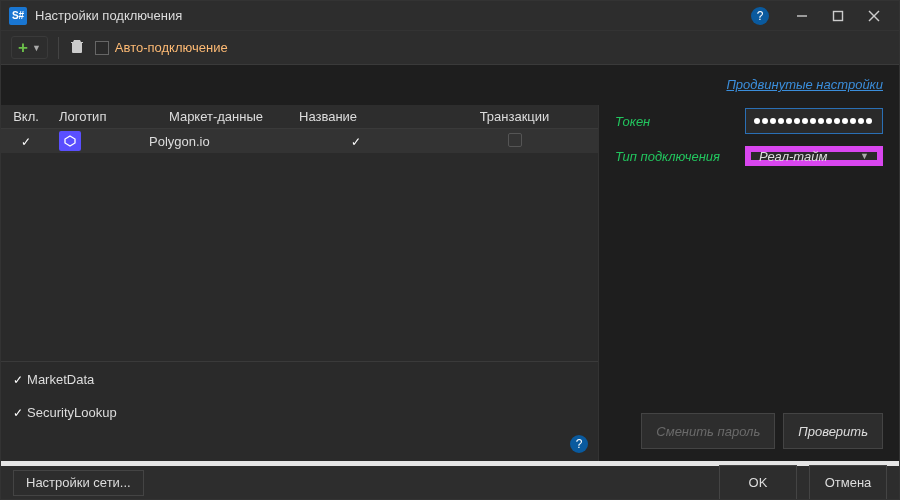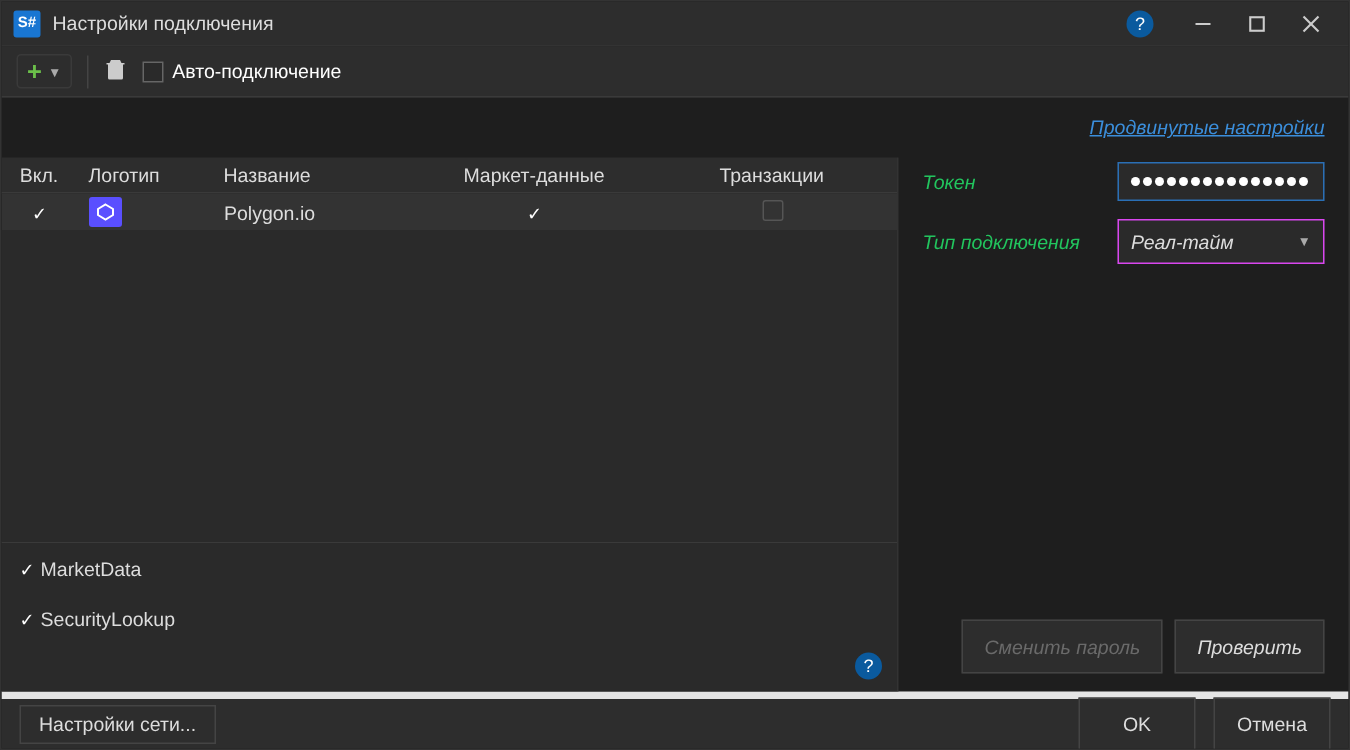--- a/index.html
+++ b/index.html
@@ -14,21 +14,21 @@
   .tb-btn { width: 34px; height: 28px; display: flex; align-items: center; justify-content: center; color: #ccc; }
   .tb-btn svg { width: 12px; height: 12px; stroke: #ccc; stroke-width: 1.4; fill: none; }
 
   
   .toolbar { height: 34px; display: flex; align-items: center; background: #2d2d2d; padding: 0 10px; gap: 10px; border-bottom: 1px solid #3a3a3a; }
   .add-btn { display: flex; align-items: center; gap: 4px; padding: 2px 6px; border: 1px solid #3a3a3a; border-radius: 3px; }
   .add-plus { color: #6bbf4a; font-size: 17px; font-weight: bold; line-height: 1; }
   .add-caret { color: #aaa; font-size: 9px; }
   .divider-v { width: 1px; height: 22px; background: #444; }
   .trash svg { width: 16px; height: 16px; fill: #ccc; }
-  .auto-conn { display: flex; align-items: center; gap: 6px; color: #ffffff; }
+  .auto-conn { display: flex; align-items: center; gap: 6px; color: #fdba74; }
   .checkbox { width: 14px; height: 14px; border: 1px solid #666; background: #2a2a2a; }
 
   
   .content { display: flex; height: calc(100% - 30px - 34px - 38px); }
   .left-panel { width: 600px; border-right: 1px solid #333; display: flex; flex-direction: column; position: relative; margin-top: 40px; }
   .right-panel { flex: 1; padding: 12px 16px; display: flex; flex-direction: column; font-style: italic; }
 
   
   .table-head { display: flex; background: #2d2d2d; border-bottom: 1px solid #3a3a3a; height: 24px; align-items: center; color: #ddd; }
   .th, .td { padding: 0 8px; overflow: hidden; white-space: nowrap; }
@@ -56,21 +56,21 @@
   .tag::before { content: "✓"; font-size: 12px; color: #fff; }
 
   .left-help { position: absolute; right: 10px; bottom: 8px; width: 18px; height: 18px; border-radius: 50%; background: #0a5a9e; color: #fff; font-size: 12px; display: flex; align-items: center; justify-content: center; }
 
   
   .adv-link { text-align: right; color: #3b8edb; text-decoration: underline; cursor: pointer; margin-bottom: 16px; }
   .form-row { display: flex; align-items: center; margin-bottom: 12px; }
   .form-label { width: 130px; color: #22c55e; }
   .form-input { flex: 1; height: 26px; background: #2a2a2a; border: 1px solid #2a6fb5; padding: 0 8px; color: #fff; display: flex; align-items: center; }
   .pwd-dots span { width: 6px; height: 6px; background: #fff; border-radius: 50%; display: inline-block; margin-right: 2px; }
-  .select { flex: 1; height: 30px; background: #2a2a2a; border: 1px solid #d946ef; padding: 0 8px; color: #ddd; display: flex; align-items: center; justify-content: space-between; }
+  .select { flex: 1; height: 20px; background: #2a2a2a; border: 6px solid #d946ef; padding: 0 8px; color: #ddd; display: flex; align-items: center; justify-content: space-between; }
   .select-caret { font-size: 9px; color: #aaa; }
 
   .right-actions { margin-top: auto; display: flex; gap: 8px; justify-content: flex-end; }
   .btn { height: 26px; padding: 17px 14px; background: #2d2d2d; border: 1px solid #444; color: #ddd; display: flex; align-items: center; }
   .btn.disabled { color: #6a6a6a; }
 
   
   .footer { height: 38px; display: flex; align-items: center; padding: 0 12px; background: #2d2d2d; border-top: 5px solid #e5e5e5; }
   .footer .spacer { flex: 1; }
   .footer .btn { min-width: 78px; justify-content: center; }
@@ -119,22 +119,22 @@
     <span>Авто-подключение</span>
   </label>
 </div>
 
 <div class="content">
 
   <div class="left-panel">
     <div class="table-head">
       <div class="th c-on">Вкл.</div>
       <div class="th c-logo">Логотип</div>
+      <div class="th c-md">Маркет-данные</div>
       <div class="th c-name">Название</div>
-      <div class="th c-md">Маркет-данные</div>
       <div class="th c-tx">Транзакции</div>
     </div>
     <div class="table-body">
       <div class="row">
         <div class="td c-on"><span class="check">✓</span></div>
         <div class="td c-logo">
           <span class="logo-cell">
             <svg viewBox="0 0 12 12">
                 <polygon points="6,1 11,4 11,8 6,11 1,8 1,4"></polygon>
               </svg>

